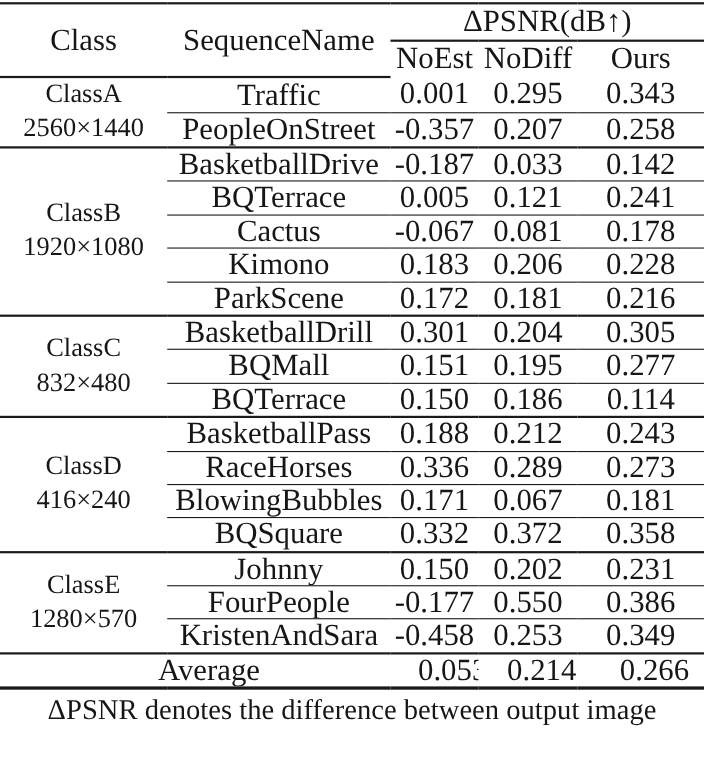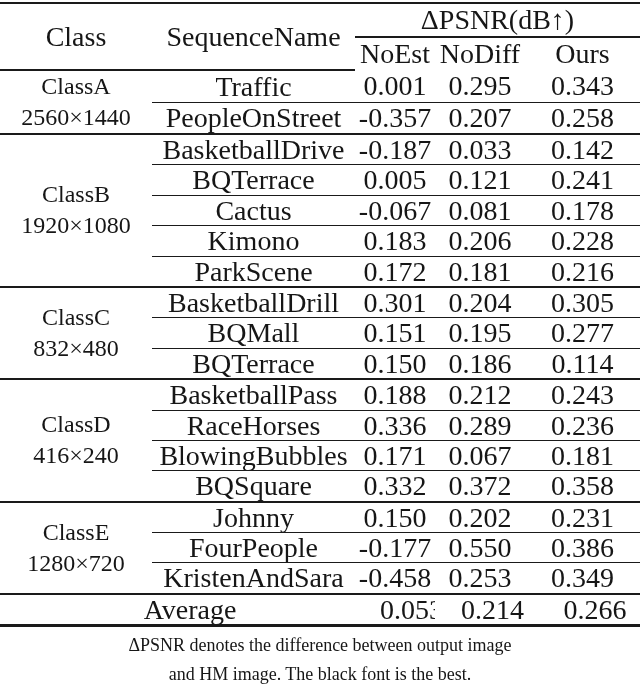--- a/index.html
+++ b/index.html
@@ -35,21 +35,21 @@
   th.class-col, th.seq-col { border-bottom: 2.5px solid #1a1a1a; }
   th.group-col { border-bottom: 2px solid #1a1a1a; margin-top: 24px; }
   tbody td { font-size: 28px; height: 30px; line-height: 1.05; }
   td.class-cell div { line-height: 31px; font-size: 24px; }
   tr.group-start td { border-top: 2.5px solid #1a1a1a; }
   tr.inner-row td { border-top: 1.5px solid #1a1a1a; }
   tr.average-row td { border-top: 2.5px solid #1a1a1a; height: 30px; padding-left: 25px; }
   td.best { font-weight: normal; }
   .caption {
     text-align: center;
-    font-size: 18px;
+    font-size: 26px;
     line-height: 29px;
     margin-top: 4px;
   }
 </style>
 </head>
 <body>
 
 <div class="page">
   <table>
     <colgroup>
@@ -151,38 +151,38 @@
           </td>
           <td class="seq-cell">BasketballPass</td>
           <td class="num-cell">0.188</td>
           <td class="num-cell">0.212</td>
           <td class="num-cell best">0.243</td>
         </tr>
         <tr class="inner-row">
           <td class="seq-cell">RaceHorses</td>
           <td class="num-cell">0.336</td>
           <td class="num-cell">0.289</td>
-          <td class="num-cell best">0.236</td>
+          <td class="num-cell best">0.273</td>
         </tr>
         <tr class="inner-row">
           <td class="seq-cell">BlowingBubbles</td>
           <td class="num-cell">0.171</td>
           <td class="num-cell">0.067</td>
           <td class="num-cell best">0.181</td>
         </tr>
         <tr class="inner-row">
           <td class="seq-cell">BQSquare</td>
           <td class="num-cell">0.332</td>
           <td class="num-cell best">0.372</td>
           <td class="num-cell">0.358</td>
         </tr>
         <tr class="group-start">
           <td class="class-cell" rowspan="3">
             <div>ClassE</div>
-            <div>1280×720</div>
+            <div>1280×570</div>
           </td>
           <td class="seq-cell">Johnny</td>
           <td class="num-cell">0.150</td>
           <td class="num-cell">0.202</td>
           <td class="num-cell best">0.231</td>
         </tr>
         <tr class="inner-row">
           <td class="seq-cell">FourPeople</td>
           <td class="num-cell">-0.177</td>
           <td class="num-cell">0.550</td>
@@ -197,15 +197,14 @@
         <tr class="average-row">
           <td class="avg-label" colspan="2">Average</td>
           <td class="num-cell">0.053</td>
           <td class="num-cell">0.214</td>
           <td class="num-cell best">0.266</td>
         </tr>
       </tbody>
   </table>
   <div class="caption">
     <div>ΔPSNR denotes the difference between output image</div>
-    <div>and HM image. The black font is the best.</div>
   </div>
 </div>
 
 </body></html>

